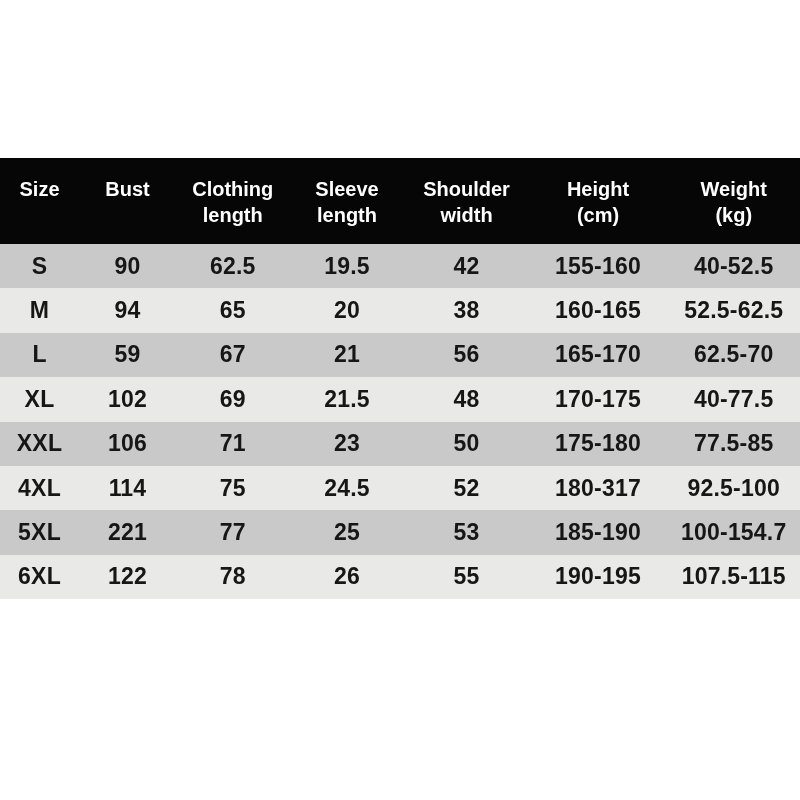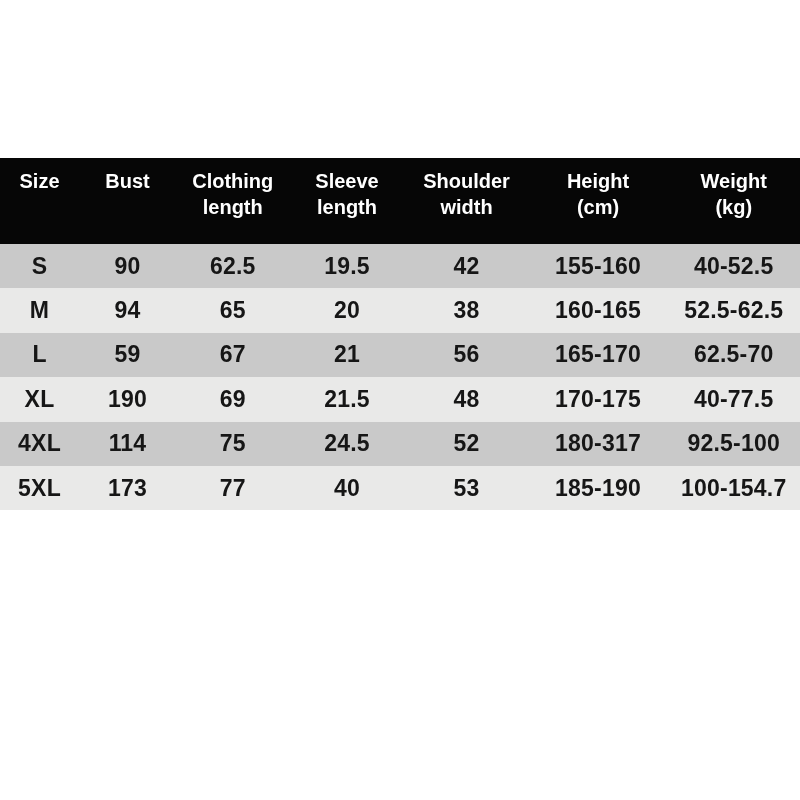--- a/index.html
+++ b/index.html
@@ -25,21 +25,21 @@
     border-spacing: 0;
   }
   table.size-chart thead th {
     background: #060606;
     color: #ffffff;
     font-size: 20px;
     font-weight: bold;
     text-align: center;
     vertical-align: top;
     height: 86px;
-    padding: 10px 0 0 0;
+    padding: 18px 0 0 0;
     line-height: 26px;
     white-space: pre-line;
     box-sizing: border-box;
   }
   table.size-chart tbody td {
     text-align: center;
     vertical-align: middle;
     font-size: 23px;
     font-weight: bold;
     color: #161616;
@@ -105,42 +105,60 @@
         <td>L</td>
         <td>59</td>
         <td>67</td>
         <td>21</td>
         <td>56</td>
         <td>165-170</td>
         <td>62.5-70</td>
       </tr>
       <tr>
         <td>XL</td>
-        <td>190</td>
+        <td>102</td>
         <td>69</td>
         <td>21.5</td>
         <td>48</td>
         <td>170-175</td>
         <td>40-77.5</td>
+      </tr>
+      <tr>
+        <td>XXL</td>
+        <td>106</td>
+        <td>71</td>
+        <td>23</td>
+        <td>50</td>
+        <td>175-180</td>
+        <td>77.5-85</td>
       </tr>
       <tr>
         <td>4XL</td>
         <td>114</td>
         <td>75</td>
         <td>24.5</td>
         <td>52</td>
         <td>180-317</td>
         <td>92.5-100</td>
       </tr>
       <tr>
         <td>5XL</td>
-        <td>173</td>
+        <td>221</td>
         <td>77</td>
-        <td>40</td>
+        <td>25</td>
         <td>53</td>
         <td>185-190</td>
         <td>100-154.7</td>
+      </tr>
+      <tr>
+        <td>6XL</td>
+        <td>122</td>
+        <td>78</td>
+        <td>26</td>
+        <td>55</td>
+        <td>190-195</td>
+        <td>107.5-115</td>
       </tr>
     </tbody>
   </table>
 
   <div></div>
 </div>
 
 </body></html>

